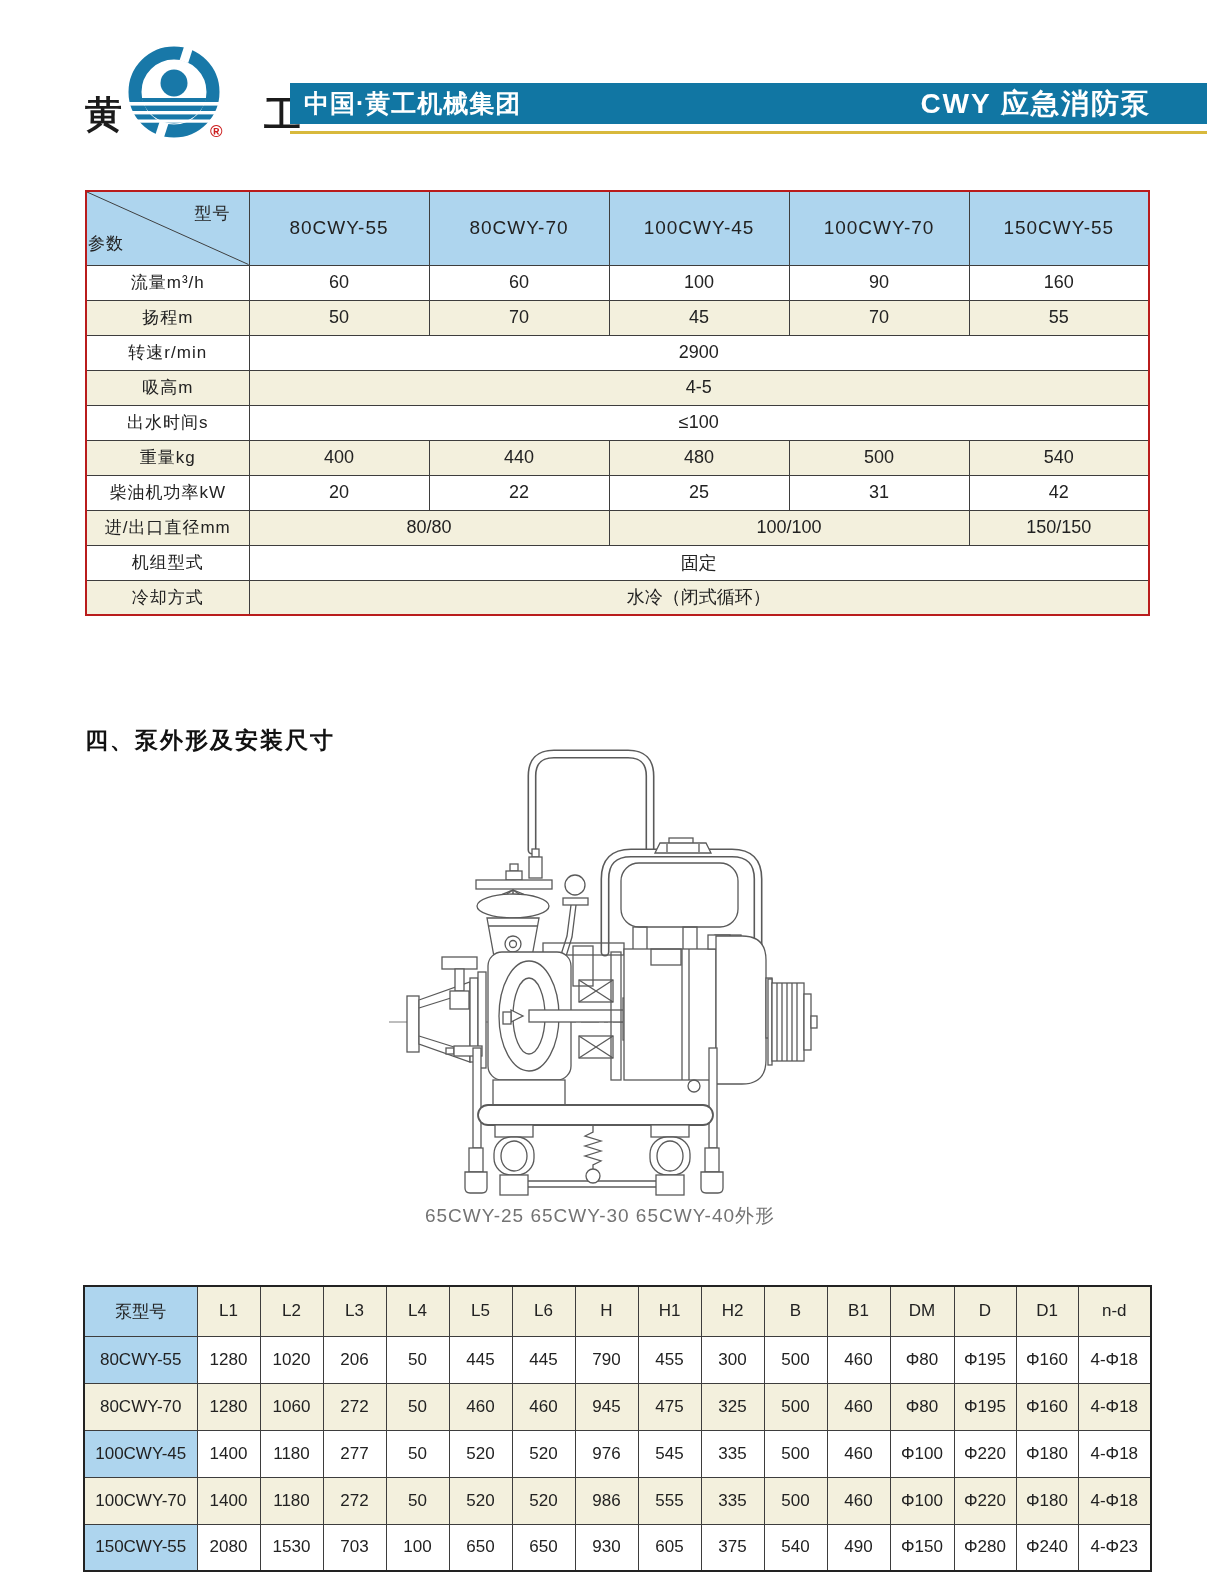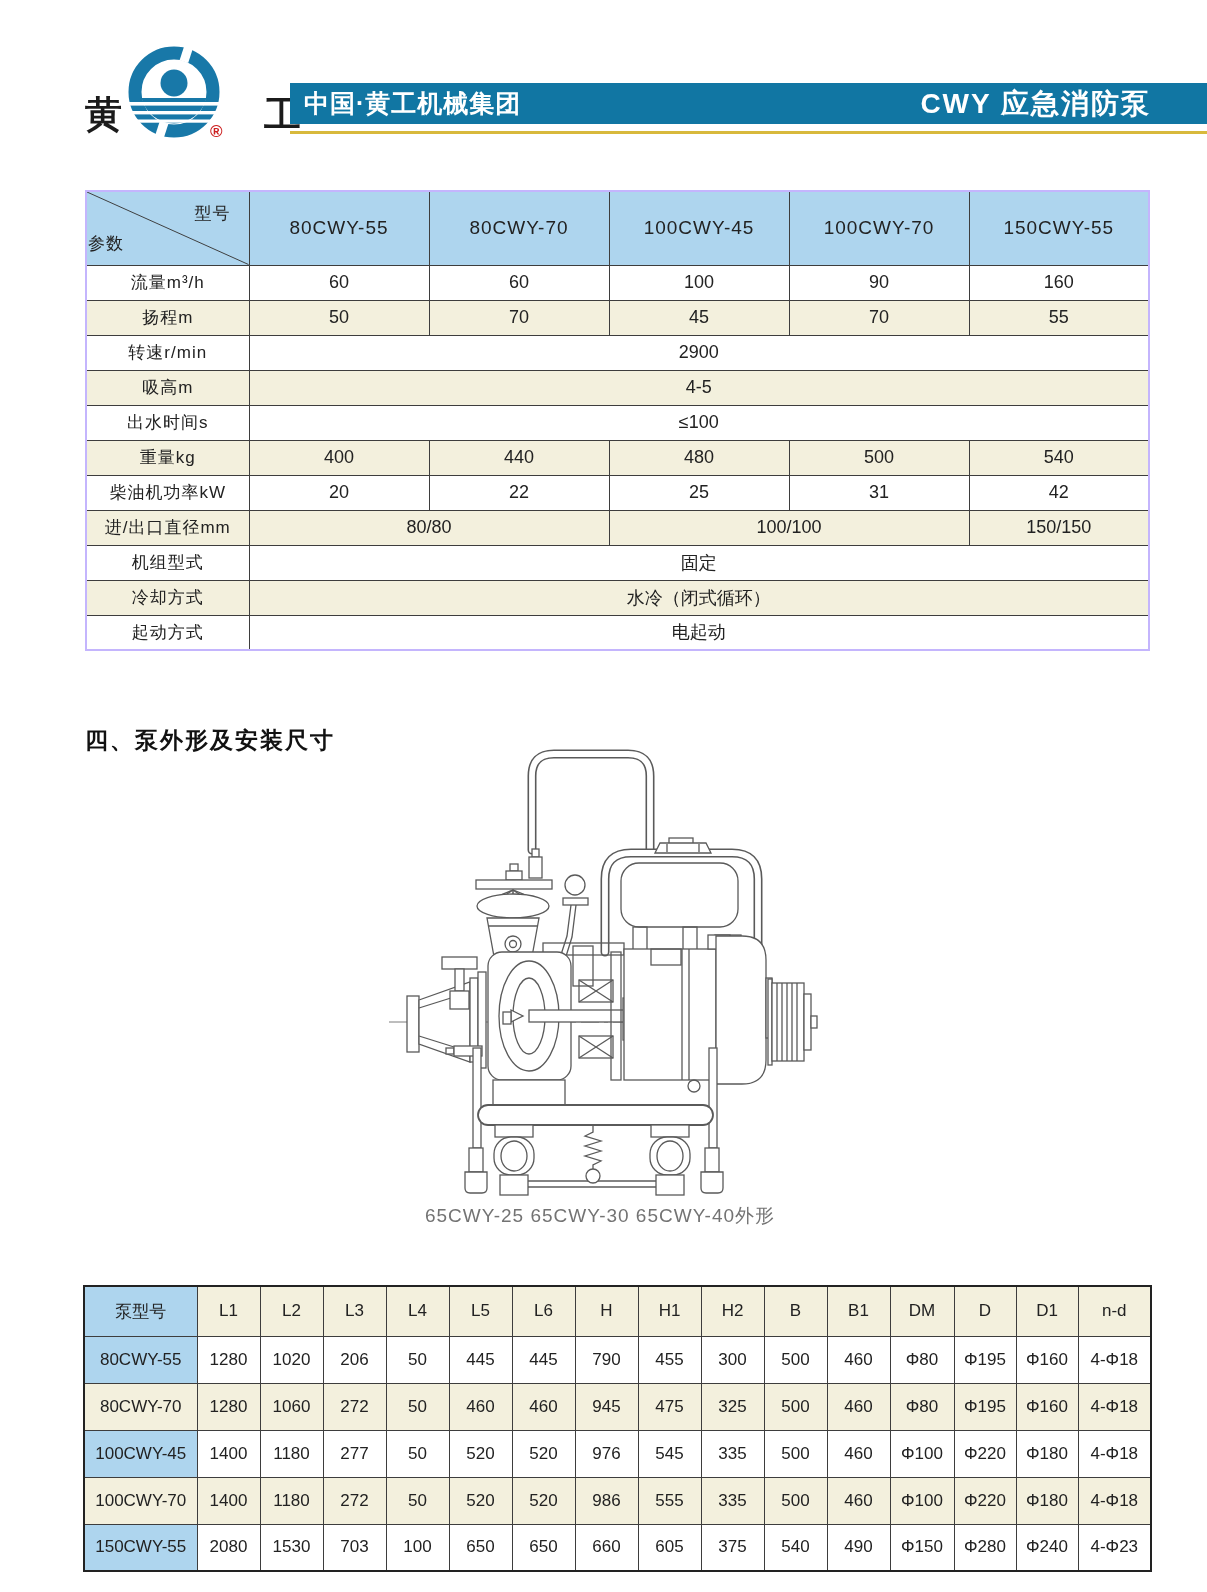--- a/index.html
+++ b/index.html
@@ -22,21 +22,21 @@
   .gold-line { position:absolute; left:290px; top:131px; width:917px; height:3px; background:#d8b93c; }
 
   
   table { border-collapse:collapse; table-layout:fixed; }
   td,th { border:1px solid #3d3d3d; text-align:center; vertical-align:middle; color:#222;
           overflow:hidden; white-space:nowrap; font-weight:normal; }
   .cream td { background:#f3f0dd; }
   td.blue, th.blue { background:#aed5ee; }
 
   
-  .spec { position:absolute; left:85px; top:190px; width:1063px; border:2px solid #c4b5fd; }
+  .spec { position:absolute; left:85px; top:190px; width:1063px; border:2px solid #b91c1c; }
   .spec thead th { background:#aed5ee; height:74px; font-size:19px; letter-spacing:1px; }
   .spec tbody td { height:35px; font-size:18px; }
   .spec td.lbl { font-size:17px; letter-spacing:1px; }
   .corner { position:relative; padding:0; }
   .corner svg.diag { position:absolute; left:0; top:0; width:100%; height:100%; }
   .corner .ct { position:absolute; top:10px; right:18px; font-size:17px; }
   .corner .cb { position:absolute; bottom:10px; left:1px; font-size:17px; }
 
   
   .sec-title { position:absolute; left:85px; top:725px; font-size:23px; font-weight:bold; color:#111; letter-spacing:2px; }
@@ -163,24 +163,20 @@
           <td>150/150</td>
         </tr>
         <tr>
           <td class="lbl">机组型式</td>
           <td colspan="5">固定</td>
         </tr>
         <tr class="cream">
           <td class="lbl">冷却方式</td>
           <td colspan="5">水冷（闭式循环）</td>
         </tr>
-        <tr>
-          <td class="lbl">起动方式</td>
-          <td colspan="5">电起动</td>
-        </tr>
       </tbody>
   </table>
 
   <div class="sec-title">四、泵外形及安装尺寸</div>
 
   <svg class="drawing" width="436" height="458" viewBox="0 0 436 458">
 
     <line class="cl" x1="6" y1="282" x2="434" y2="282"></line>
     <line class="axis" x1="130" y1="126" x2="130" y2="348"></line>
 
@@ -410,21 +406,21 @@
           <td>4-Φ18</td>
         </tr>
         <tr>
           <td class="blue">150CWY-55</td>
           <td>2080</td>
           <td>1530</td>
           <td>703</td>
           <td>100</td>
           <td>650</td>
           <td>650</td>
-          <td>660</td>
+          <td>930</td>
           <td>605</td>
           <td>375</td>
           <td>540</td>
           <td>490</td>
           <td>Φ150</td>
           <td>Φ280</td>
           <td>Φ240</td>
           <td>4-Φ23</td>
         </tr>
       </tbody>

